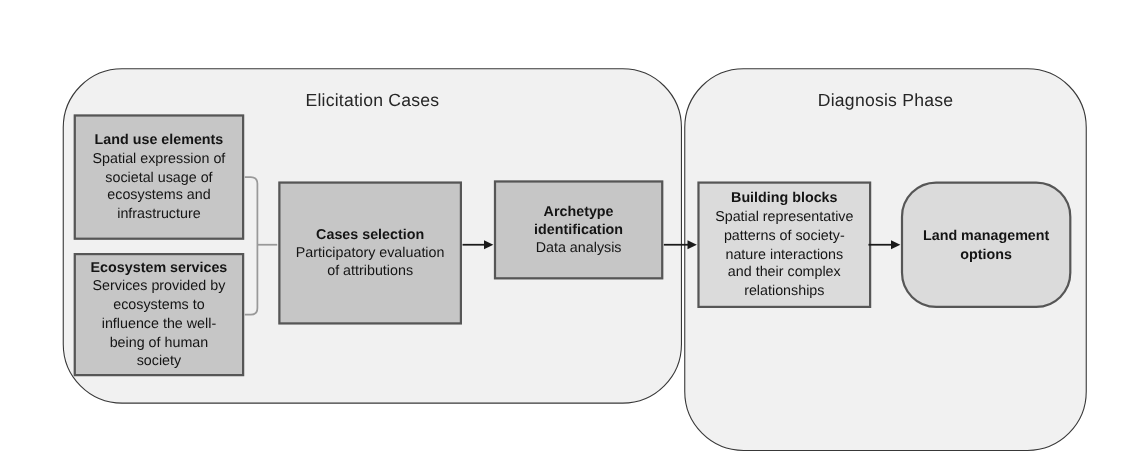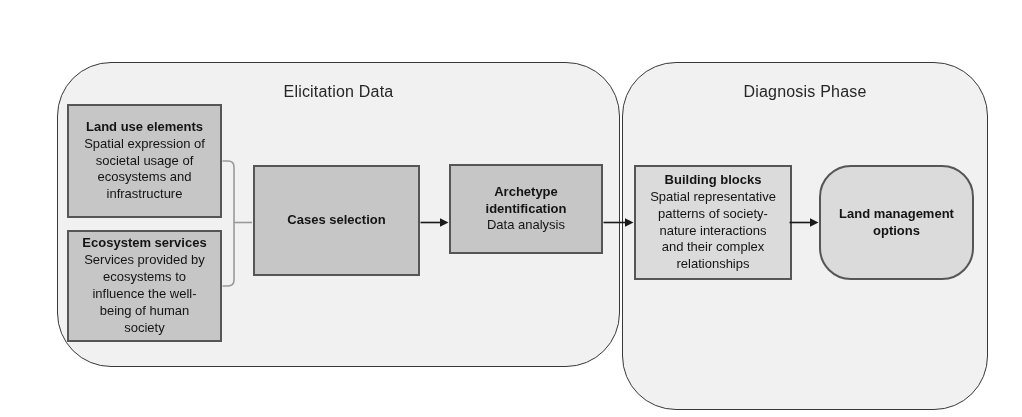--- a/index.html
+++ b/index.html
@@ -26,21 +26,21 @@
   .node-title { font-weight:bold; font-size:13px; line-height:1.3; white-space:pre-line; }
   .node-body  { font-size:13px; line-height:1.3; white-space:pre-line; }
   .overlay { position:absolute; left:0; top:0; pointer-events:none; }
 </style>
 </head>
 <body>
 
 <div class="canvas">
 
   <div class="phase" style="left:57px; top:62px; width:563px; height:305px;">
-    <div class="phase-title">Elicitation Data</div>
+    <div class="phase-title">Elicitation Cases</div>
   </div>
 
   <div class="phase" style="left:622px; top:62px; width:366px; height:348px;">
     <div class="phase-title">Diagnosis Phase</div>
   </div>
 
   <div class="node node--dark" style="left:67px; top:104px; width:155px; height:114px;">
     <div class="node-title">Land use elements</div>
     <div class="node-body">Spatial expression of
 societal usage of
@@ -50,22 +50,24 @@
 
   <div class="node node--dark" style="left:67px; top:230px; width:155px; height:112px;">
     <div class="node-title">Ecosystem services</div>
     <div class="node-body">Services provided by
 ecosystems to
 influence the well-
 being of human
 society</div>
   </div>
 
-  <div class="node node--dark" style="left:253px; top:165px; width:167px; height:111px;">
+  <div class="node node--dark" style="left:253px; top:165px; width:167px; height:130px;">
     <div class="node-title">Cases selection</div>
+    <div class="node-body">Participatory evaluation
+of attributions</div>
   </div>
 
   <div class="node node--dark" style="left:449px; top:164px; width:154px; height:90px;">
     <div class="node-title">Archetype
 identification</div>
     <div class="node-body">Data analysis</div>
   </div>
 
   <div class="node node--light" style="left:634px; top:165px; width:158px; height:115px;">
     <div class="node-title">Building blocks</div>

